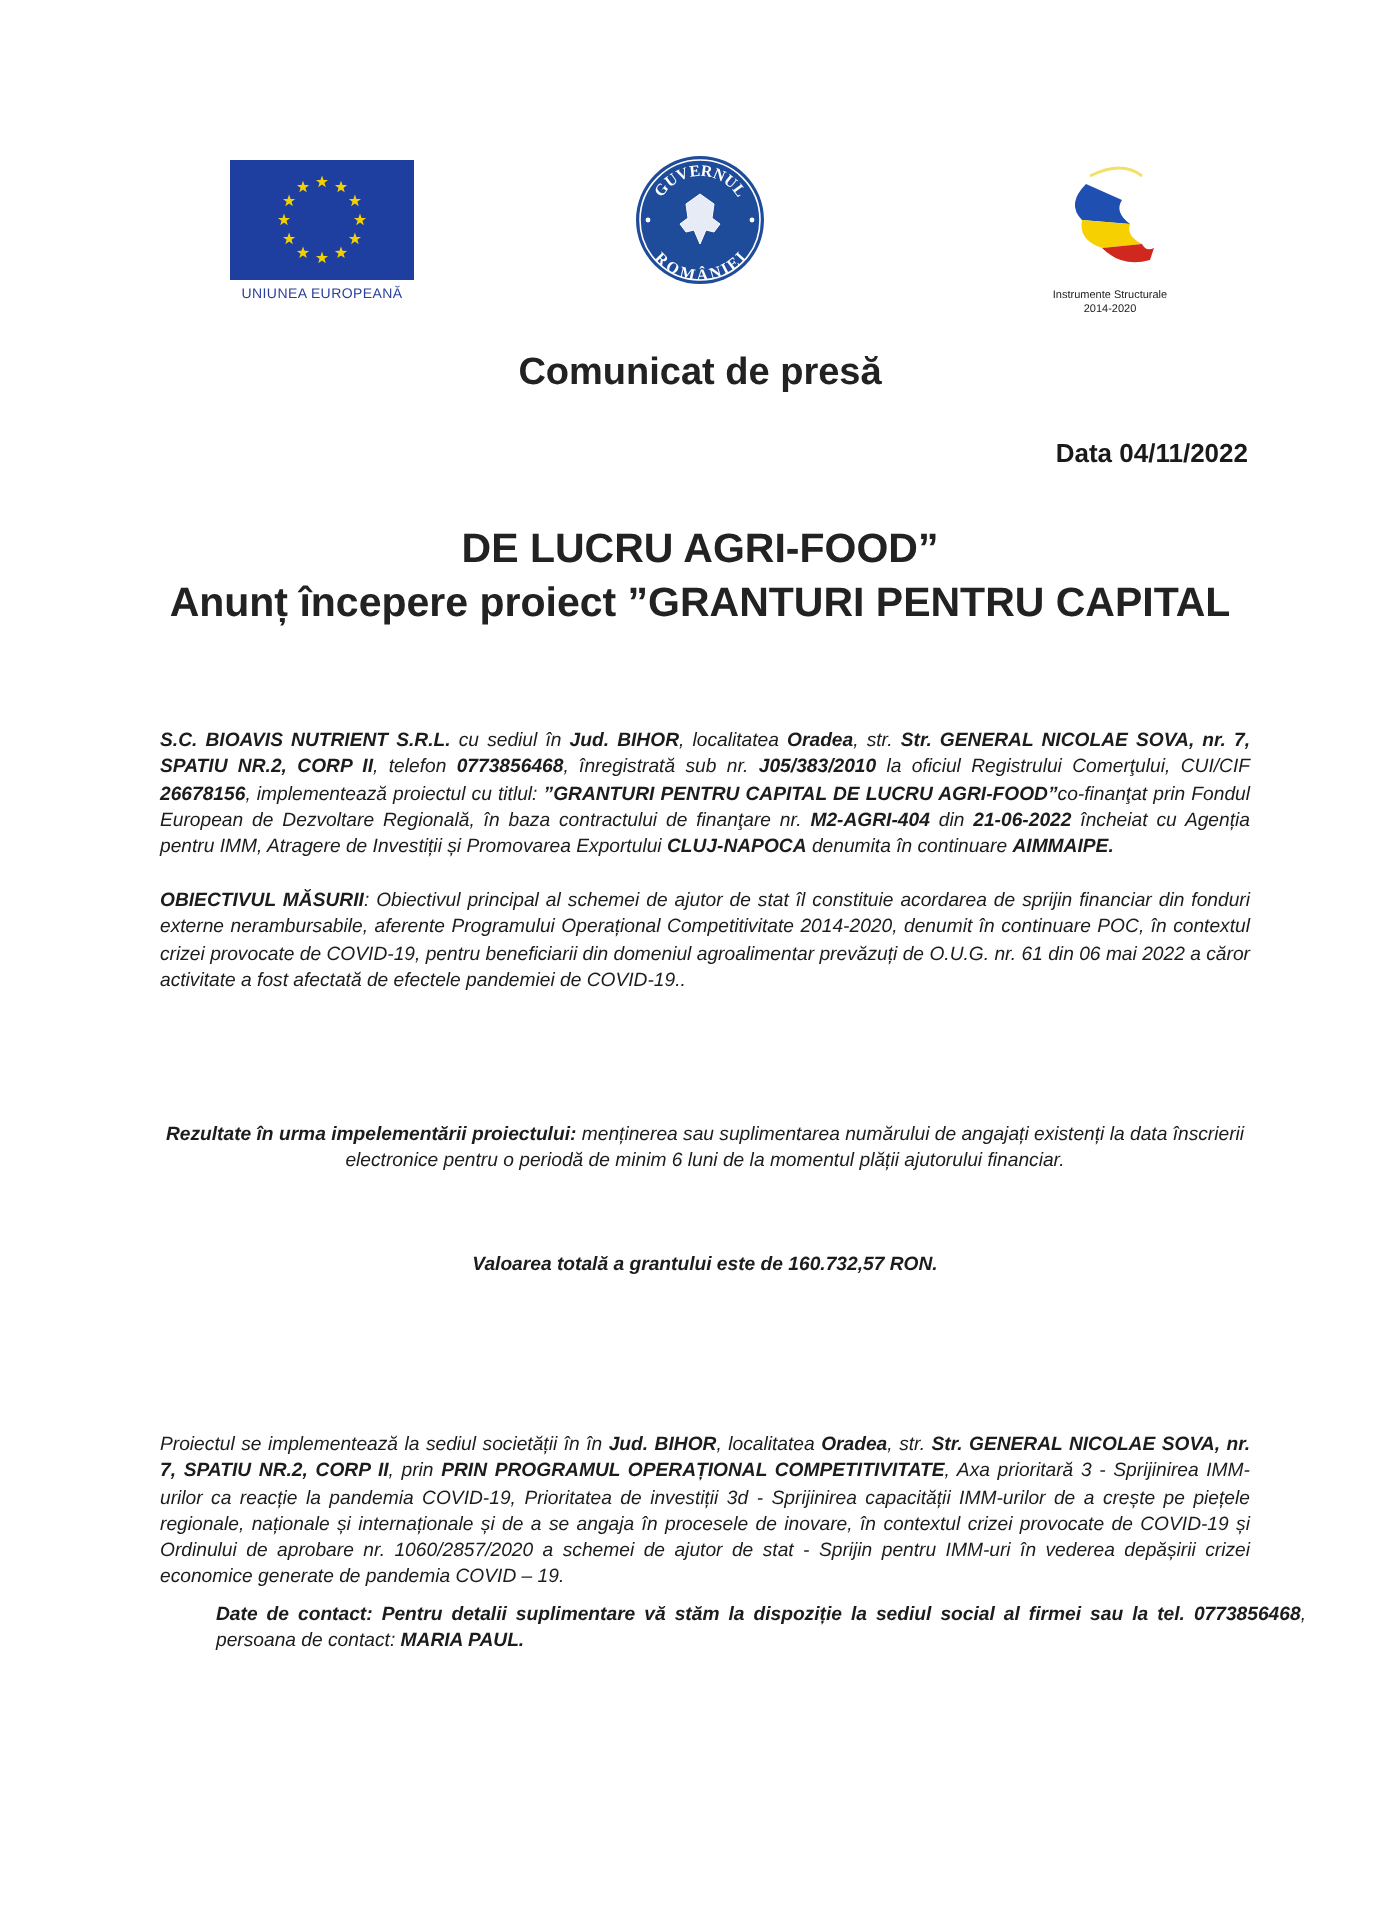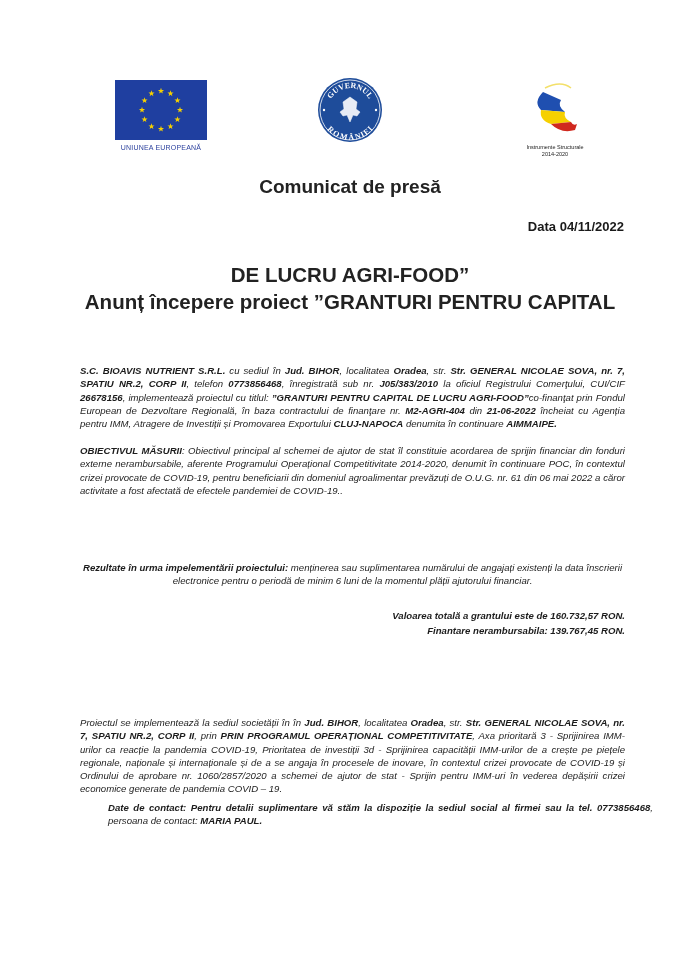--- a/index.html
+++ b/index.html
@@ -14,21 +14,21 @@
   .is-caption { font-size: 5.5px; text-align: center; color: #222; line-height: 7px; margin-top: 2px; }
   .heading { position: absolute; left: 0; width: 700px; text-align: center; font-weight: bold; }
   .h-comunicat { top: 176px; font-size: 19px; color: #222; }
   .date { position: absolute; right: 76px; top: 219px; font-size: 13px; font-weight: bold; }
   .h-title { top: 261px; font-size: 20.5px; line-height: 27px; color: #222; }
   .body { position: absolute; left: 80px; width: 545px; font-size: 9.6px; line-height: 13.3px; text-align: justify; color: #1c1c1c; font-style: italic; }
   .body b { font-weight: bold; }
   .p1 { top: 364px; }
   .p2 { top: 444px; }
   .p3 { top: 561px; text-align: center; }
-  .p4 { top: 609px; line-height: 14.6px; font-weight: bold; text-align: right; }
+  .p4 { top: 626px; line-height: 14.6px; font-weight: bold; text-align: center; }
   .p5 { top: 716px; }
   .p6 { top: 801px; margin-left: 28px; }
   .p4 div { white-space: pre; }
 </style>
 </head>
 <body>
 
 <div class="logo eu">
   <div class="eu-flag">
     <svg width="92" height="60" viewBox="0 0 92 60" id="eu-stars">
@@ -96,21 +96,20 @@
 <div class="body p2">
   <b>OBIECTIVUL MĂSURII</b><span>: Obiectivul principal al schemei de ajutor de stat îl constituie acordarea de sprijin financiar din fonduri externe nerambursabile, aferente Programului Operațional Competitivitate 2014-2020, denumit în continuare POC, în contextul crizei provocate de COVID-19, pentru beneficiarii din domeniul agroalimentar prevăzuți de O.U.G. nr. 61 din 06 mai 2022 a căror activitate a fost afectată de efectele pandemiei de COVID-19..</span>
 </div>
 
 <div class="body p3">
   <b>Rezultate în urma impelementării proiectului:</b><span> menținerea sau suplimentarea numărului de angajați existenți la data înscrierii electronice pentru o periodă de minim 6 luni de la momentul plății ajutorului financiar.</span>
 </div>
 
 <div class="body p4">
   <div>Valoarea totală a grantului este de 160.732,57 RON.</div>
-  <div>Finantare nerambursabila: 139.767,45 RON.</div>
 </div>
 
 <div class="body p5">
   <span>Proiectul se implementează la sediul societății în în </span><b>Jud. BIHOR</b><span>, localitatea </span><b>Oradea</b><span>, str. </span><b>Str. GENERAL NICOLAE SOVA, nr. 7, SPATIU NR.2, CORP II</b><span>, prin </span><b>PRIN PROGRAMUL OPERAȚIONAL COMPETITIVITATE</b><span>, Axa prioritară 3 - Sprijinirea IMM-urilor ca reacție la pandemia COVID-19, Prioritatea de investiții 3d - Sprijinirea capacității IMM-urilor de a crește pe piețele regionale, naționale și internaționale și de a se angaja în procesele de inovare, în contextul crizei provocate de COVID-19 și Ordinului de aprobare nr. 1060/2857/2020 a schemei de ajutor de stat - Sprijin pentru IMM-uri în vederea depășirii crizei economice generate de pandemia COVID – 19.</span>
 </div>
 
 <div class="body p6">
   <b>Date de contact:</b><b> Pentru detalii suplimentare vă stăm la dispoziție la sediul social al firmei sau la </b><b>tel. 0773856468</b><span>, persoana de contact: </span><b>MARIA PAUL.</b>
 </div>
 

